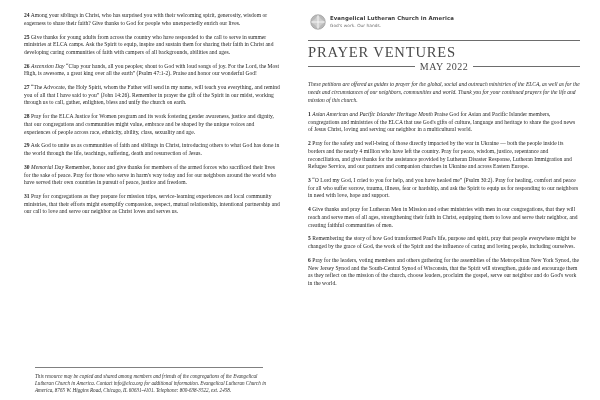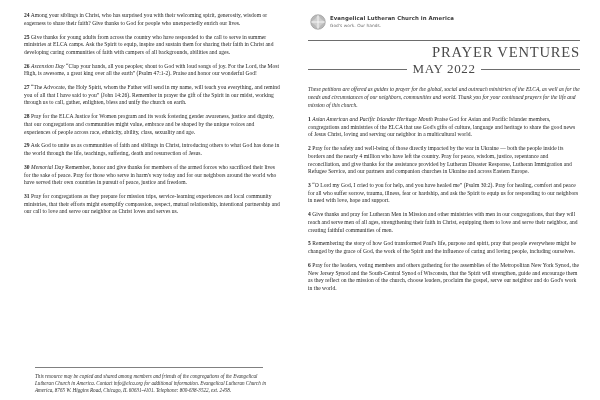--- a/index.html
+++ b/index.html
@@ -95,21 +95,21 @@
   .title-block {
     margin-bottom: 9px;
   }
   .rule-top {
     border: 0;
     border-top: 0.9px solid #6d6d6d;
     margin: 0 0 4px 0;
     width: 100%;
   }
   .doc-title {
-    text-align: right;
+    text-align: left;
     font-size: 14.6px;
     letter-spacing: 0.055em;
     color: #4a4a4a;
     font-weight: normal;
     margin: 0 0 1px 0;
     line-height: 1.05;
     font-family: "Liberation Serif", "DejaVu Serif", serif;
   }
   .subtitle-row {
     display: flex;
@@ -117,21 +117,21 @@
     gap: 5px;
     margin-top: 1px;
   }
   .subtitle-row .seg {
     flex: 1 1 auto;
     height: 0;
     border-top: 0.9px solid #6d6d6d;
   }
   .doc-subtitle {
     flex: 0 0 auto;
-    font-size: 13px;
+    font-size: 10px;
     letter-spacing: 0.05em;
     color: #4a4a4a;
     white-space: nowrap;
   }
 
   .intro {
     font-style: italic;
     font-size: 5.5px;
     line-height: 7.6px;
     color: #262626;

